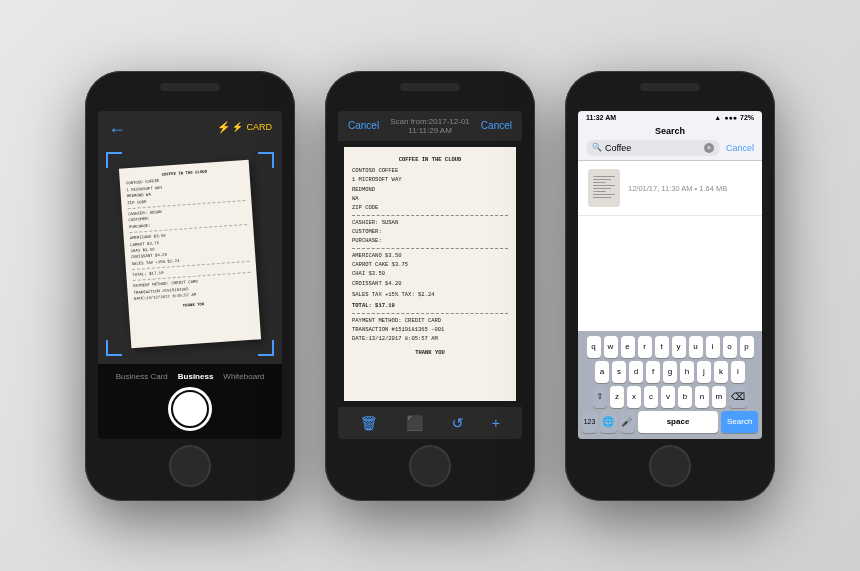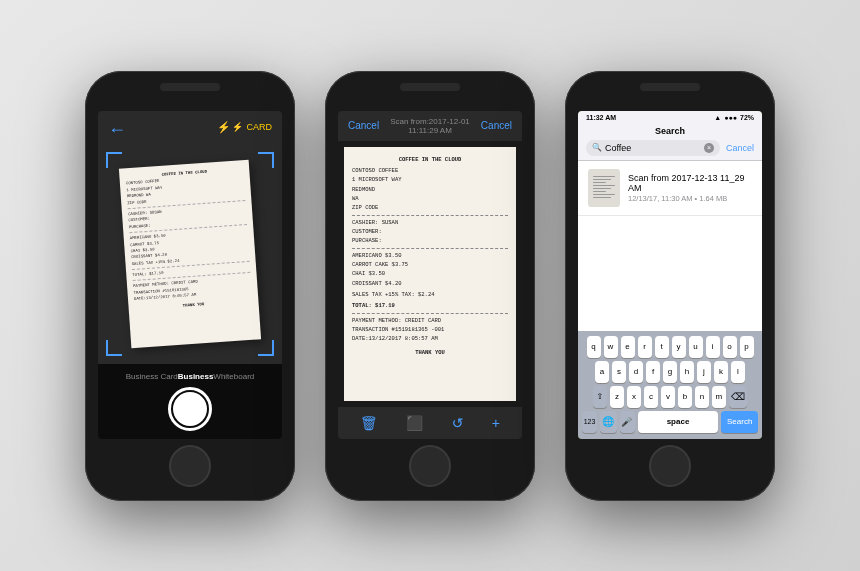--- a/index.html
+++ b/index.html
@@ -132,20 +132,21 @@
     .cam-bottom {
       background: rgba(0,0,0,0.7);
       padding: 8px 10px;
       display: flex;
       flex-direction: column;
       align-items: center;
       gap: 6px;
     }
     .cam-modes {
       display: flex;
+      gap: 10px;
     }
     .cam-mode {
       font-size: 8px;
       color: #888;
     }
     .cam-mode.active {
       color: white;
       font-weight: 600;
     }
     .cam-shutter {
@@ -530,22 +531,21 @@
                 <div class="thumb-line med"></div>
                 <div class="thumb-line short"></div>
                 <div class="thumb-line"></div>
                 <div class="thumb-line med"></div>
                 <div class="thumb-line short"></div>
                 <div class="thumb-line"></div>
                 <div class="thumb-line med"></div>
               </div>
             </div>
             <div class="result-info">
-              <div class="result-title">Scan from 2017-12-13 11_29 AM</div>
-              <div class="result-meta">12/13/17, 11:30 AM • 1.64 MB</div>
+              <div class="result-meta">12/01/17, 11:30 AM • 1.64 MB</div>
             </div>
           </div>
         </div>
 
         <div class="keyboard">
           <div class="kb-row">
             <div class="kb-key">q</div>
             <div class="kb-key">w</div>
             <div class="kb-key">e</div>
             <div class="kb-key">r</div>

